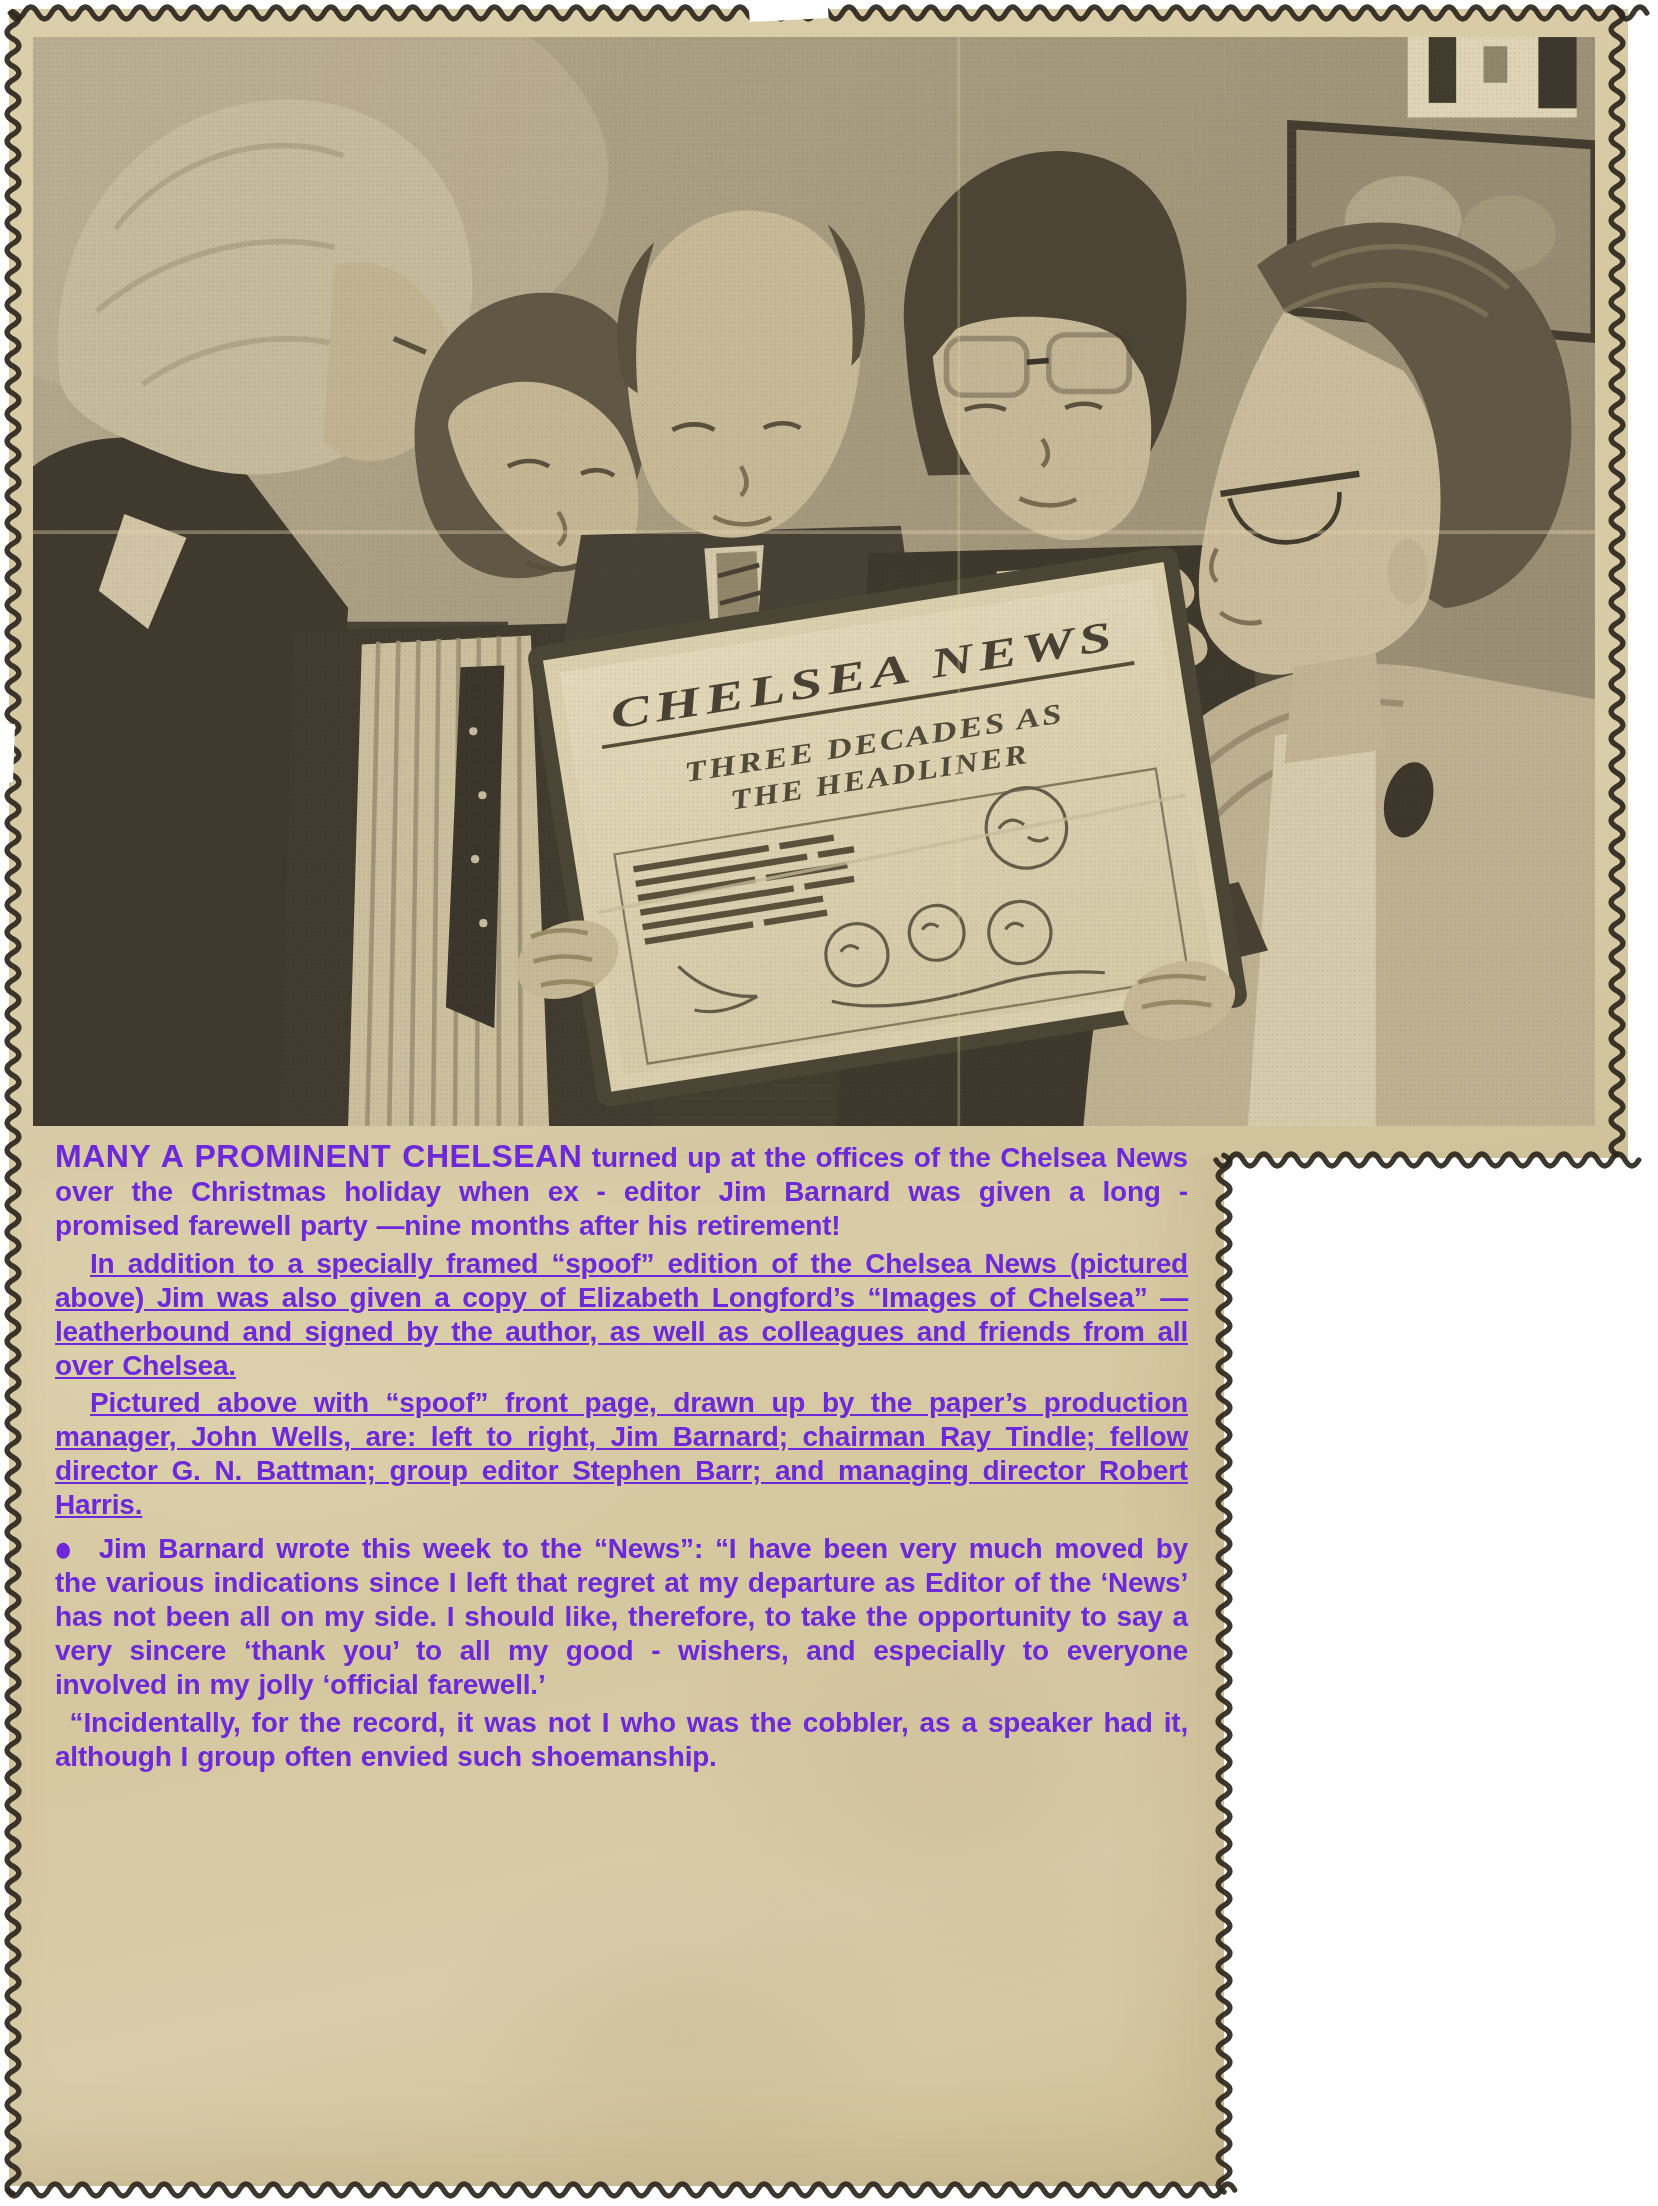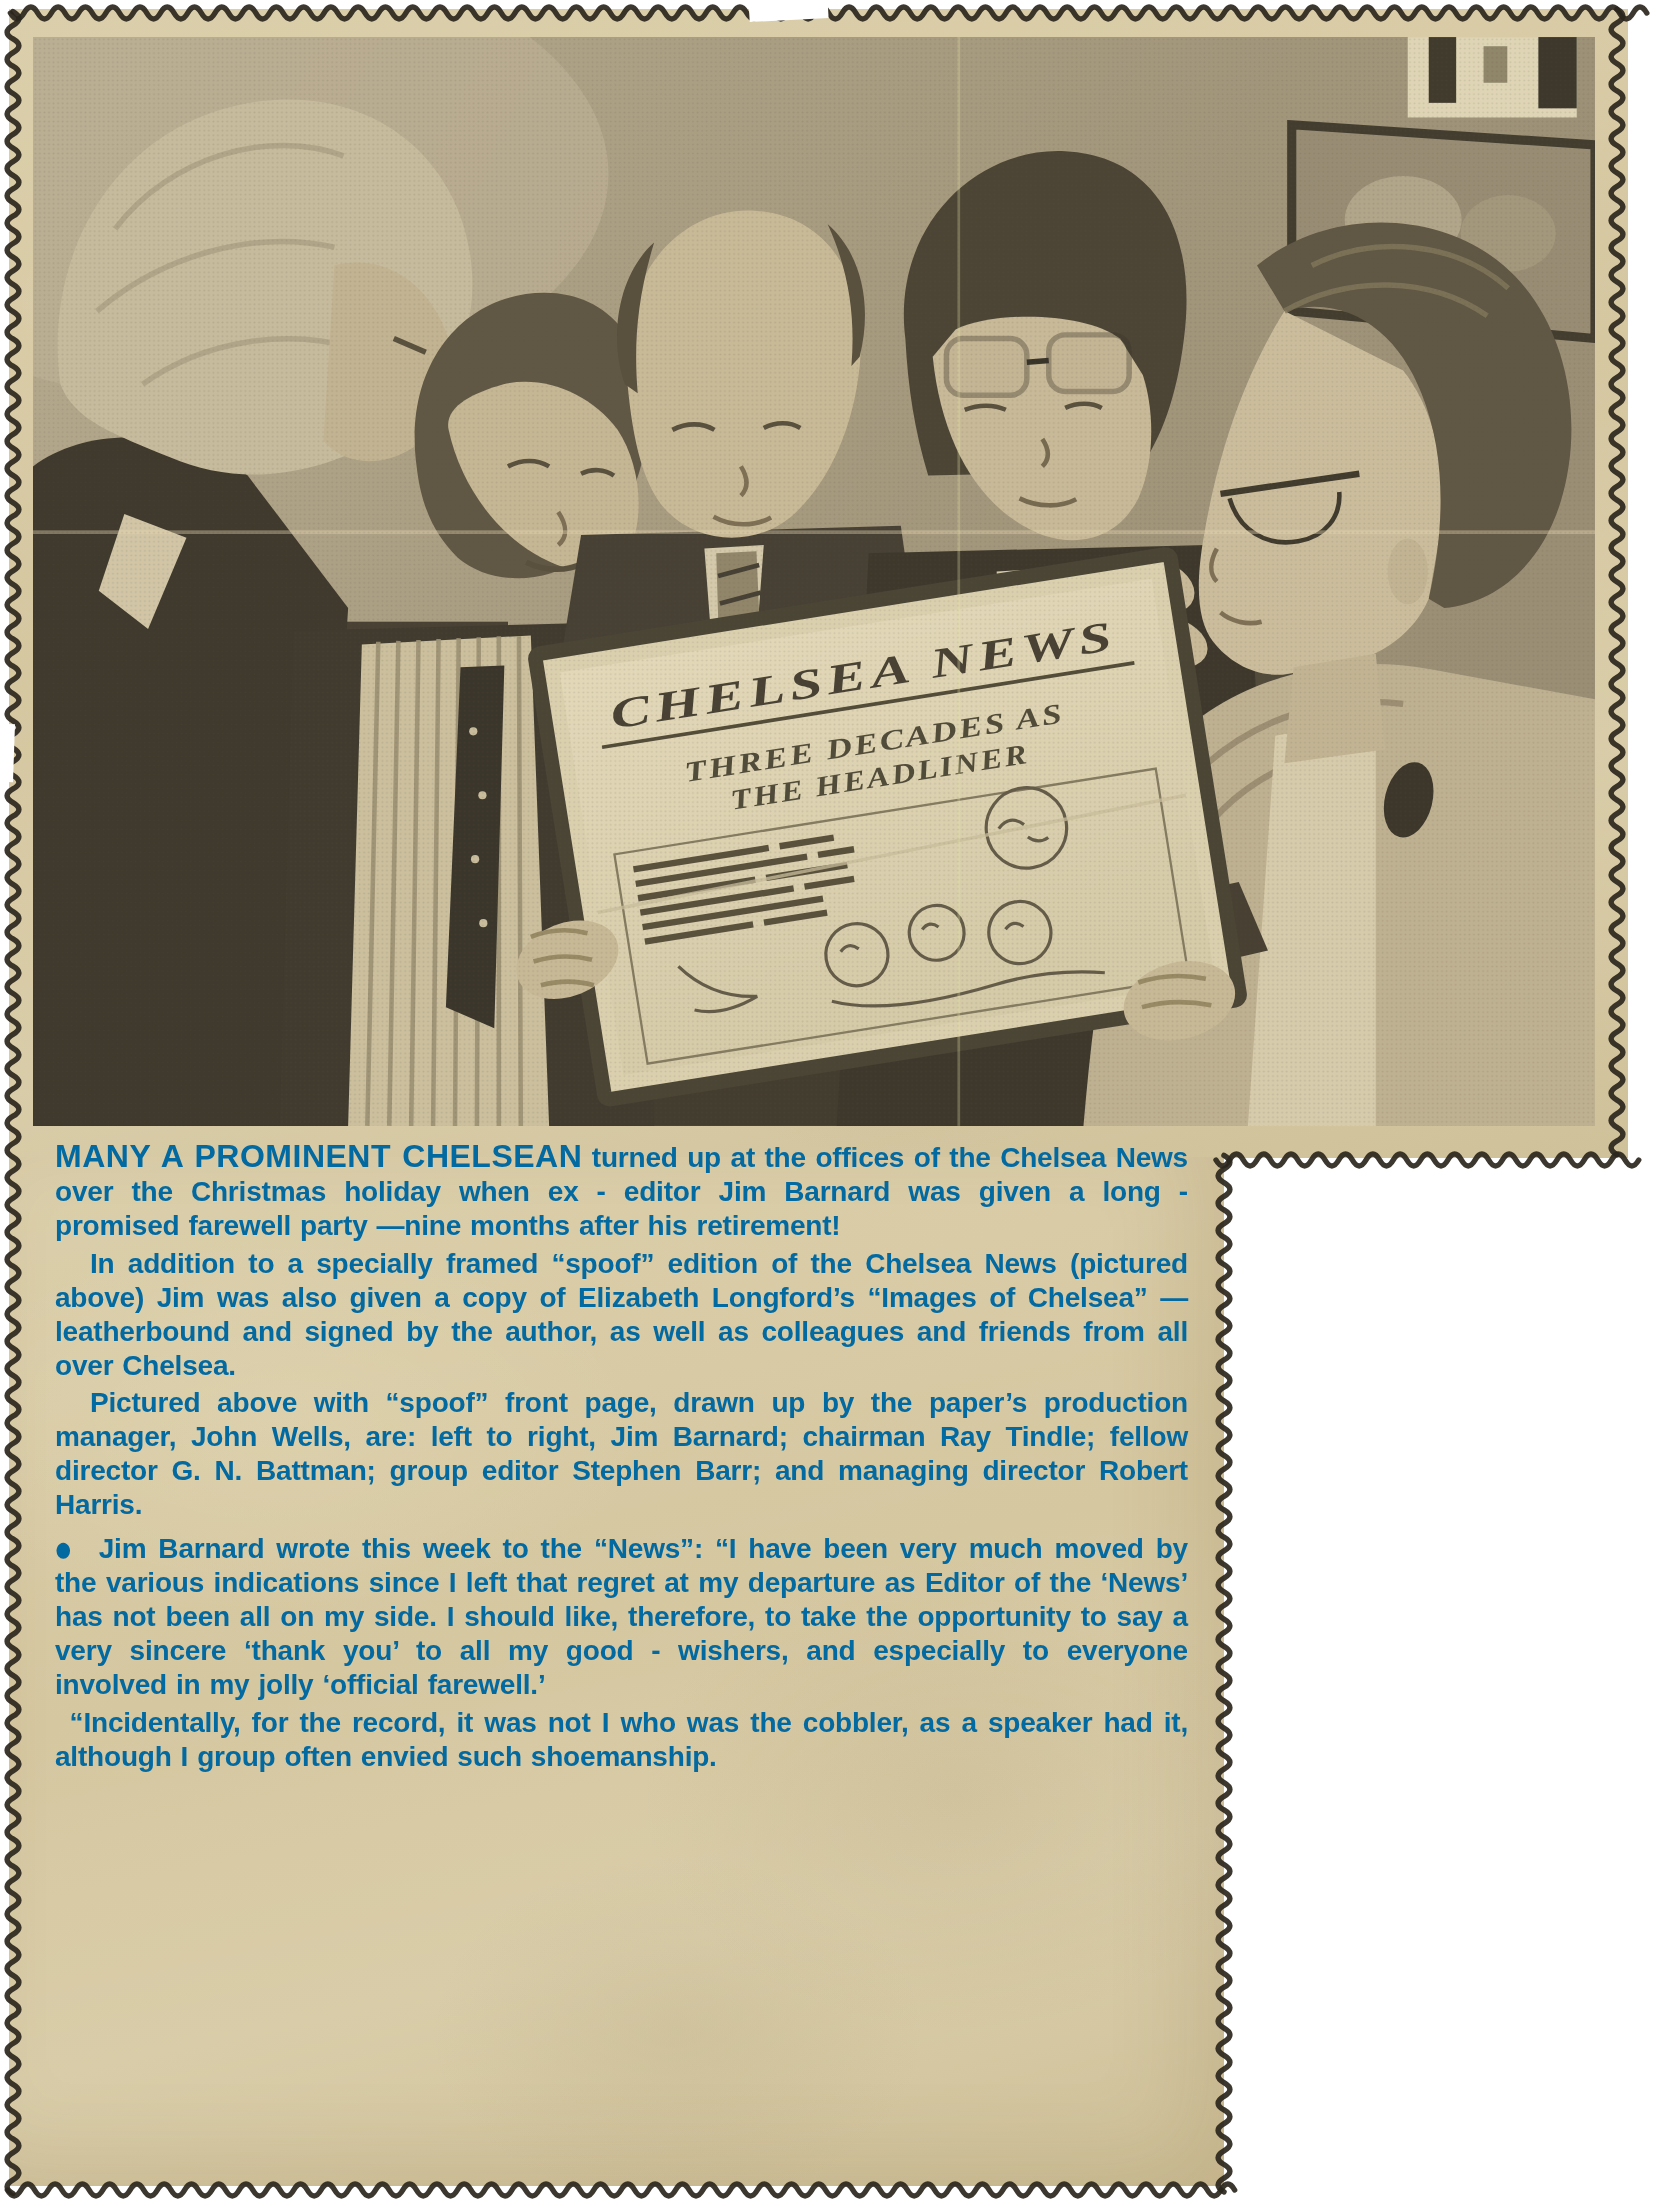--- a/index.html
+++ b/index.html
@@ -17,25 +17,25 @@
   .paper-bottom{left:9.1px;top:1157px;width:1215px;height:1029px;
     box-shadow:inset -37px -27.4px 82px rgba(125,102,60,.14);}
   
   svg.wave{position:absolute;overflow:visible;}
   svg.wave path{fill:none;stroke:#2b261d;stroke-width:6;stroke-linecap:round;opacity:.92;}
   
   .photo{position:absolute;left:33px;top:37px;width:1562px;height:1089px;background:#a89c82;
     box-shadow:inset 0 0 64px rgba(40,32,20,.35);}
   .photo svg{display:block;}
   
-  .article{position:absolute;left:55px;top:1139px;width:1133px;color:#0369a1;}
+  .article{position:absolute;left:55px;top:1139px;width:1133px;color:#6d28d9;}
   .article p{margin:0 0 3.7px 0;font-size:28px;line-height:34px;font-weight:700;
     text-align:justify;word-spacing:1.4px;letter-spacing:-0.2px;}
   .article p.lead .lead-caps{font-size:32px;letter-spacing:0.5px;}
-  .article p.ind{text-indent:35px;}
+  .article p.ind{text-indent:35px;text-decoration:underline;}
   .article p.qind{text-indent:14.6px;}
   .article p.poser{text-indent:53px;}
   .article p.bullet-para{margin-top:10px;}
   .article .bullet{display:inline-block;font-size:27.4px;margin-right:27.4px;transform:scale(1.15,1.35);}
   
   .tear{position:absolute;background:#ffffff;}
   .tear1{left:749px;top:-3.7px;width:79px;height:24px;transform:rotate(-3deg);}
   .tear2{left:-3.7px;top:724px;width:18.3px;height:58px;transform:rotate(2deg);}
 </style>
 </head>

